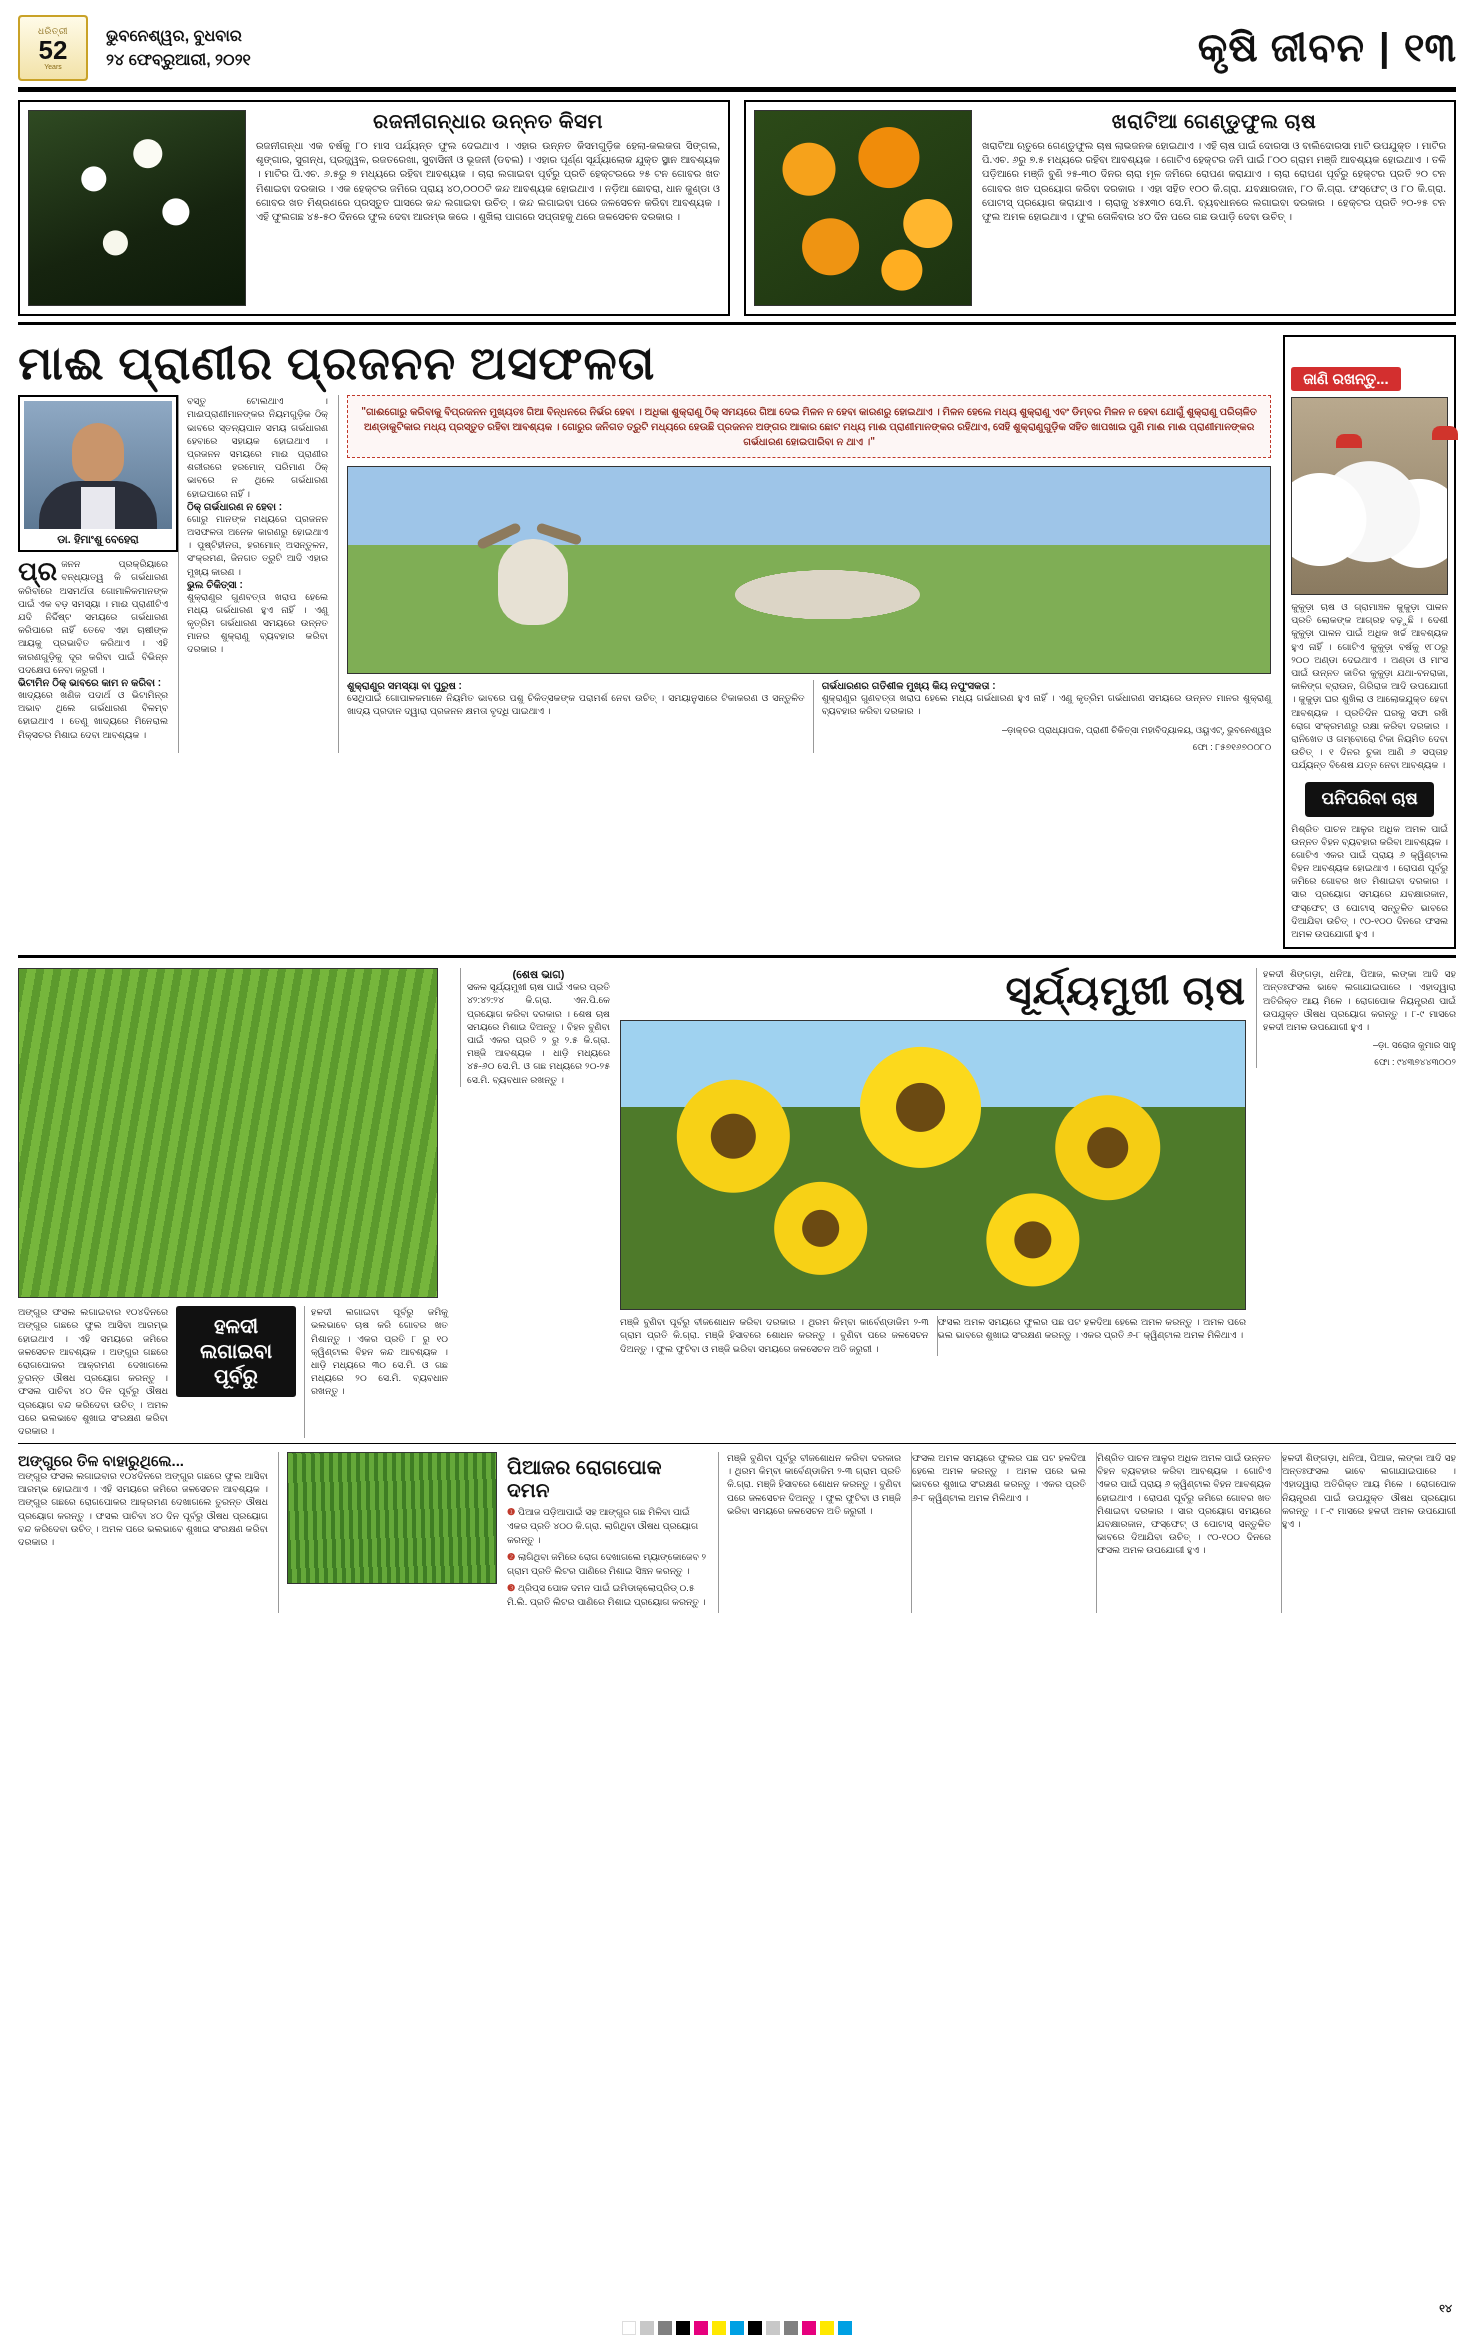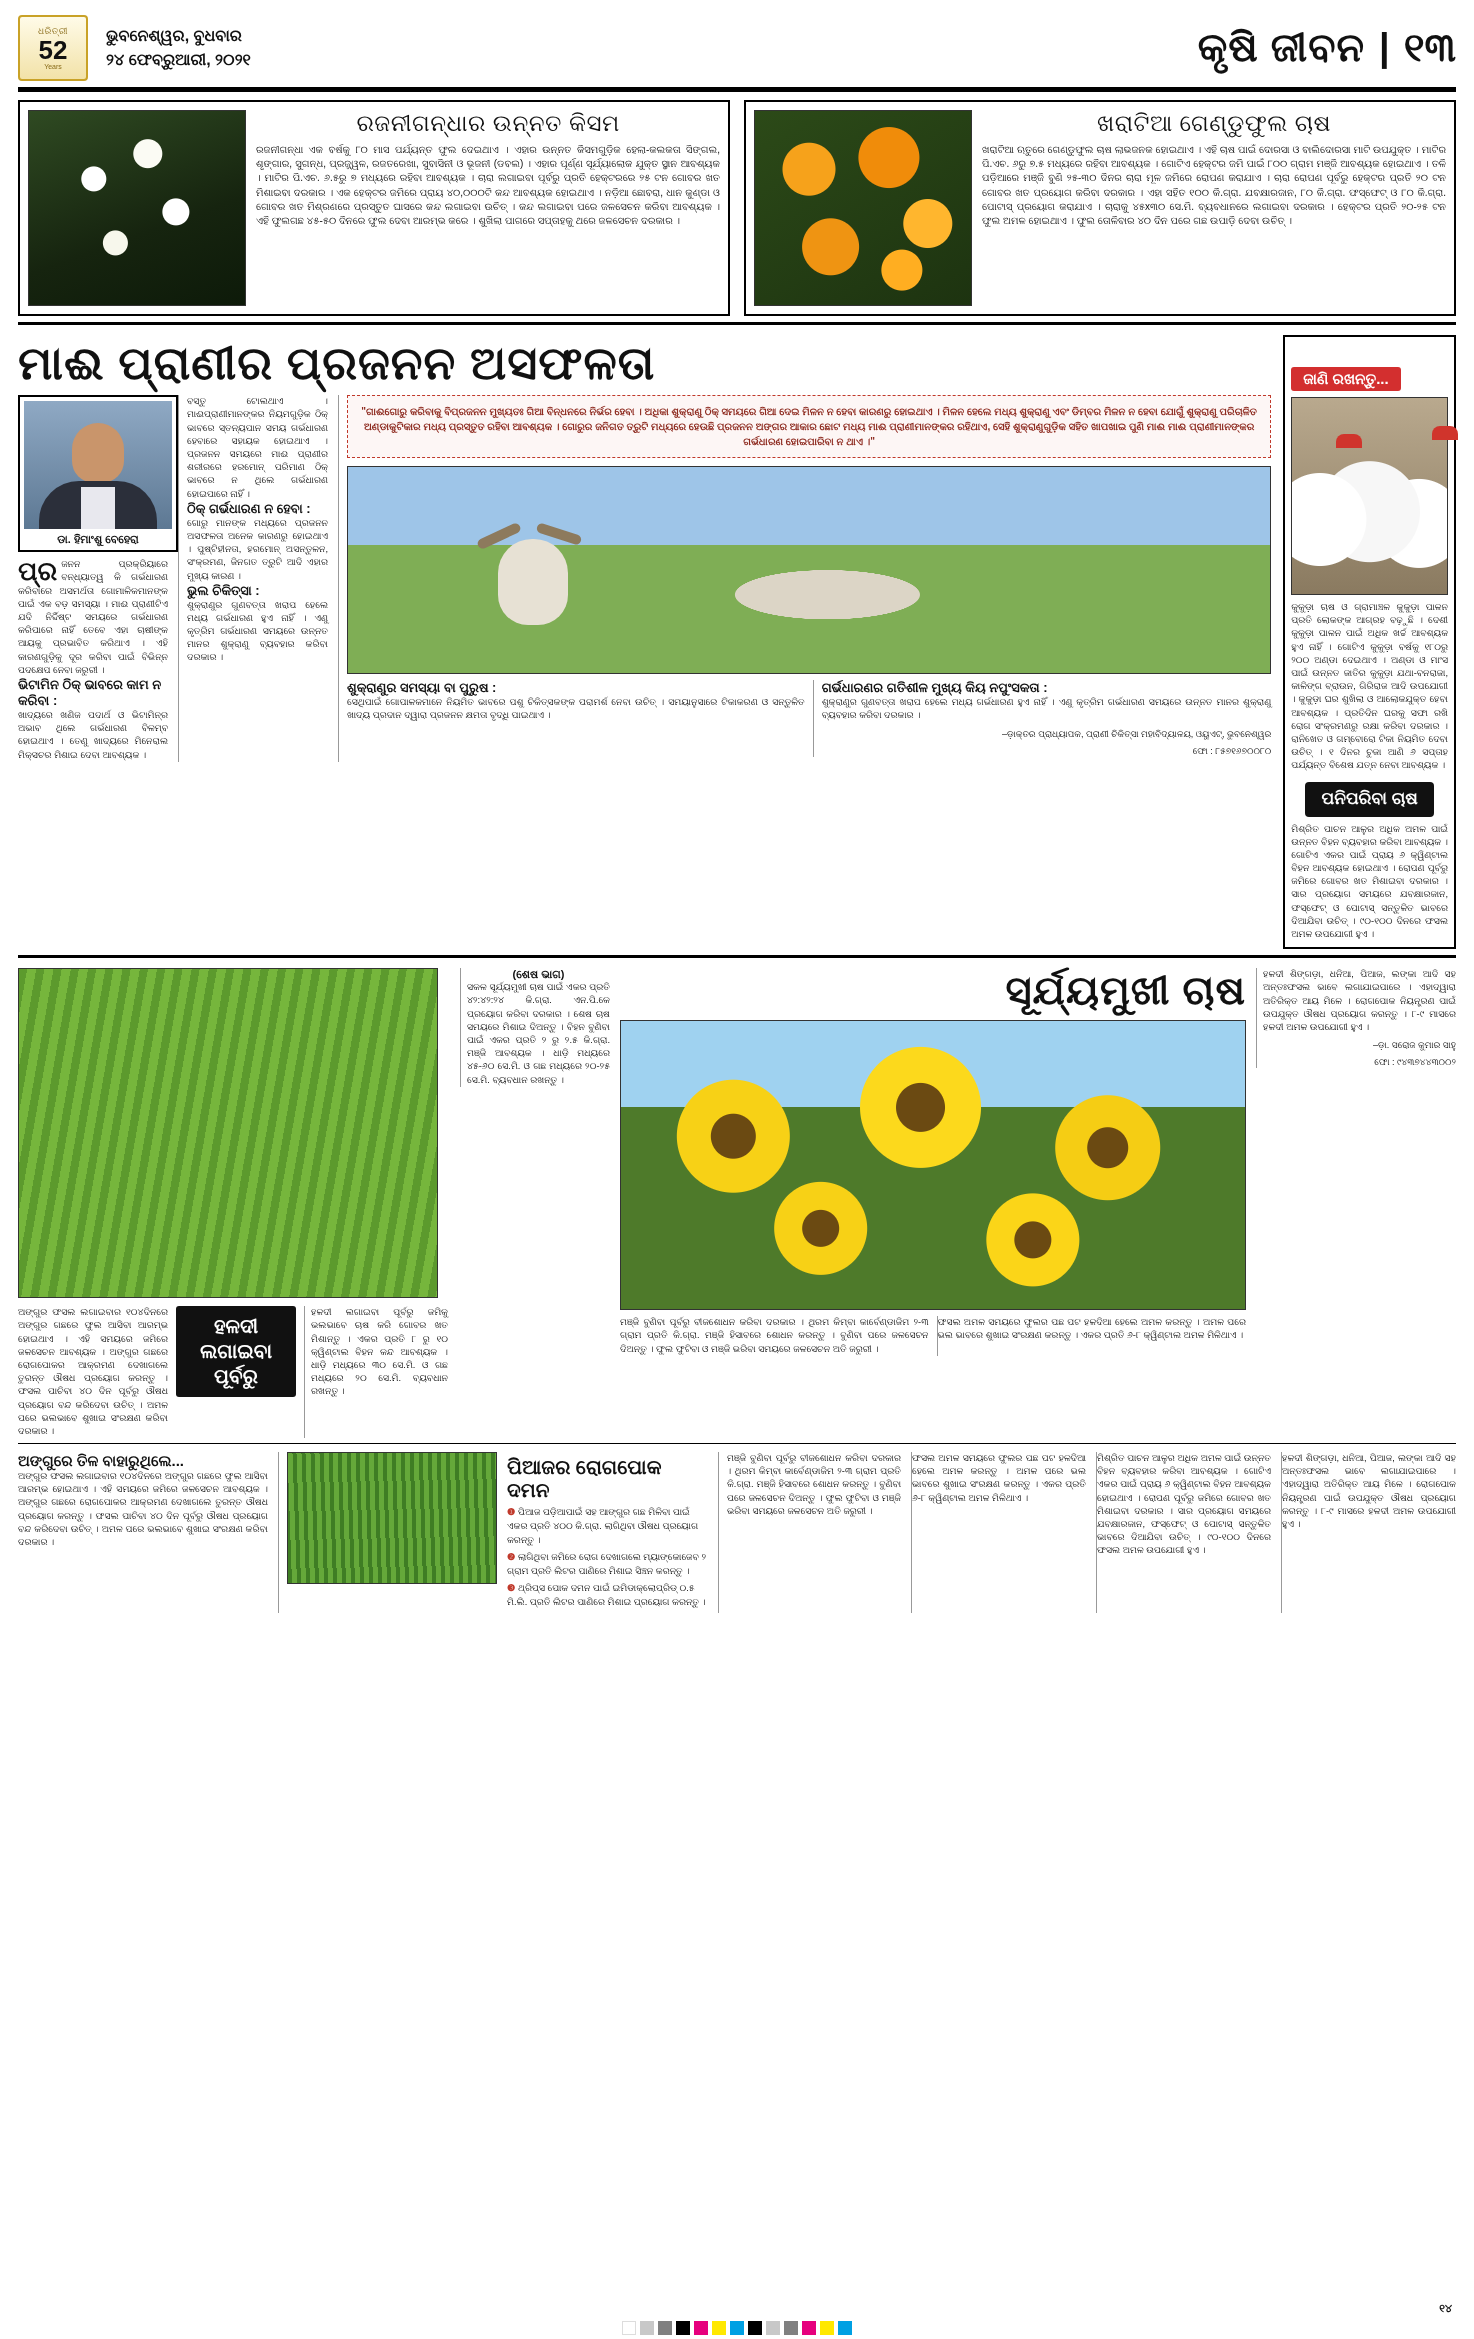--- a/index.html
+++ b/index.html
@@ -35,21 +35,21 @@
   .rule { border-top:3px solid #000; margin:6px 0; }
   .thin-rule { border-top:1px solid #000; margin:5px 0; }
   .body-text { font-size:9.3px; line-height:1.42; text-align:justify; }
   .col-sep { border-left:1px solid #999; }
 
   
   .top-row { display:flex; gap:14px; margin-top:8px; }
   .top-box { flex:1; border:2px solid #000; padding:8px; display:flex; gap:10px; }
   .top-box .photo { width:218px; height:196px; border:1px solid #333; flex:none; overflow:hidden; position:relative; }
   .top-box .txt { flex:1; }
-  .top-box h2 { margin:0 0 6px 0; font-size:23px; font-weight:normal; text-align:center; letter-spacing:.5px; }
+  .top-box h2 { margin:0 0 6px 0; font-size:20px; font-weight:bold; text-align:center; letter-spacing:.5px; }
   .top-box .body-text { font-size:10px; }
 
   
   .ph-tuberose { background:
      radial-gradient(circle at 30% 35%, #ffffff 0 12px, transparent 13px),
      radial-gradient(circle at 55% 22%, #fbfbf4 0 14px, transparent 15px),
      radial-gradient(circle at 68% 52%, #ffffff 0 13px, transparent 14px),
      radial-gradient(circle at 40% 68%, #f7f7ec 0 12px, transparent 13px),
      linear-gradient(160deg,#2f4a22,#16240f 60%,#0d1a09);
   }
@@ -69,21 +69,21 @@
   .feature-cols { display:flex; gap:10px; }
   .fcol { width:150px; }
   .fcol.wide { width:auto; flex:1; }
   .author-box { width:160px; border:2px solid #000; padding:4px; margin-bottom:6px; }
   .author-photo { width:100%; height:128px; background:linear-gradient(#8fa9c4,#5d7893); position:relative; overflow:hidden; }
   .author-photo .head { position:absolute; left:50%; top:22px; transform:translateX(-50%); width:52px; height:60px; background:#c9956b; border-radius:26px 26px 22px 22px; }
   .author-photo .body { position:absolute; left:50%; bottom:0; transform:translateX(-50%); width:118px; height:48px; background:#2b2f3a; border-radius:40px 40px 0 0; }
   .author-photo .shirt { position:absolute; left:50%; bottom:0; transform:translateX(-50%); width:34px; height:42px; background:#e8e8ee; }
   .author-name { text-align:center; font-size:11px; font-weight:bold; margin-top:4px; }
   .pull-quote { border:1px dashed #c0392b; background:#fdf6f5; color:#8e2b20; font-size:10px; line-height:1.5; padding:8px; text-align:center; font-weight:bold; margin-bottom:8px; }
-  .sub-head { font-weight:bold; font-size:13px; }
+  .sub-head { font-weight:bold; font-size:10px; }
   .dropcap::first-letter { font-size:26px; font-weight:bold; float:left; line-height:.9; padding:2px 4px 0 0; }
   .cow-photo { width:100%; height:208px; border:1px solid #333; margin:6px 0;
      background:
        radial-gradient(ellipse at 52% 62%, #dcd5c6 0 92px, transparent 93px),
        linear-gradient(#9ec5e8 0 38%, #7fae55 38% 100%);
      position:relative; overflow:hidden; }
   .cow-photo .horn1, .cow-photo .horn2 { position:absolute; width:46px; height:10px; background:#8d7a5d; border-radius:6px; }
   .cow-photo .horn1 { left:128px; top:64px; transform:rotate(-25deg); }
   .cow-photo .horn2 { left:188px; top:62px; transform:rotate(18deg); }
   .cow-photo .headc { position:absolute; left:150px; top:72px; width:70px; height:86px; background:#e7e1d4; border-radius:34px 34px 30px 30px; }

